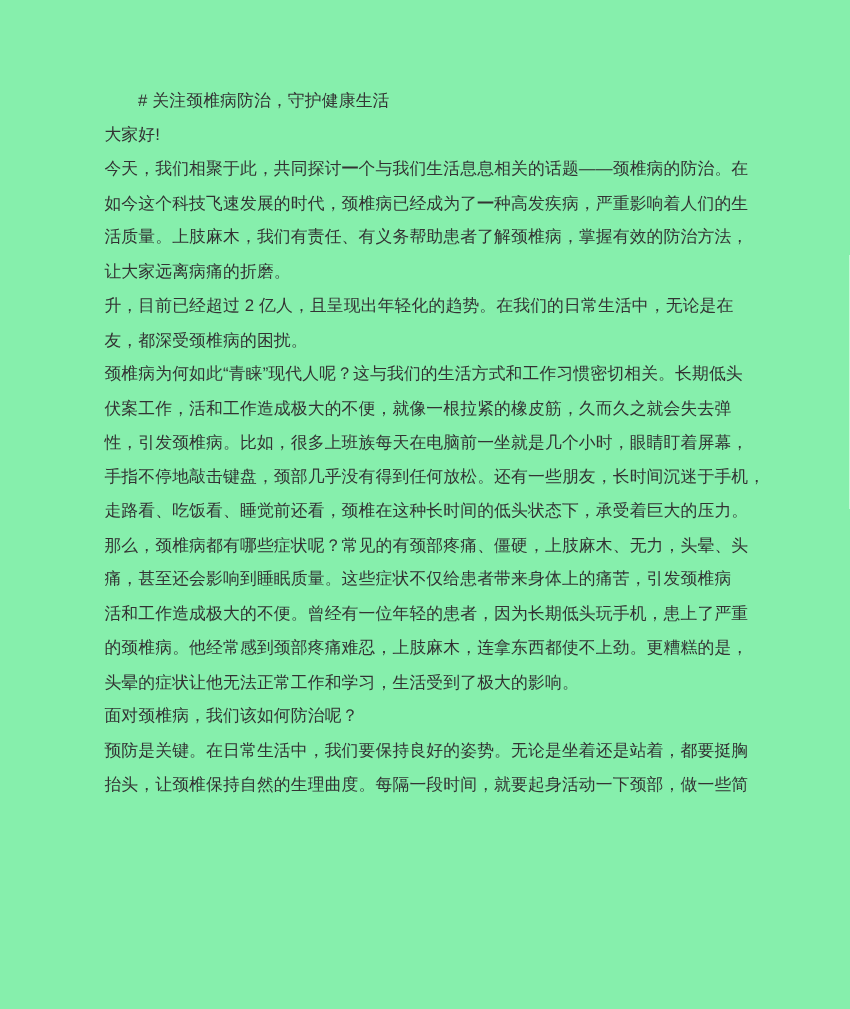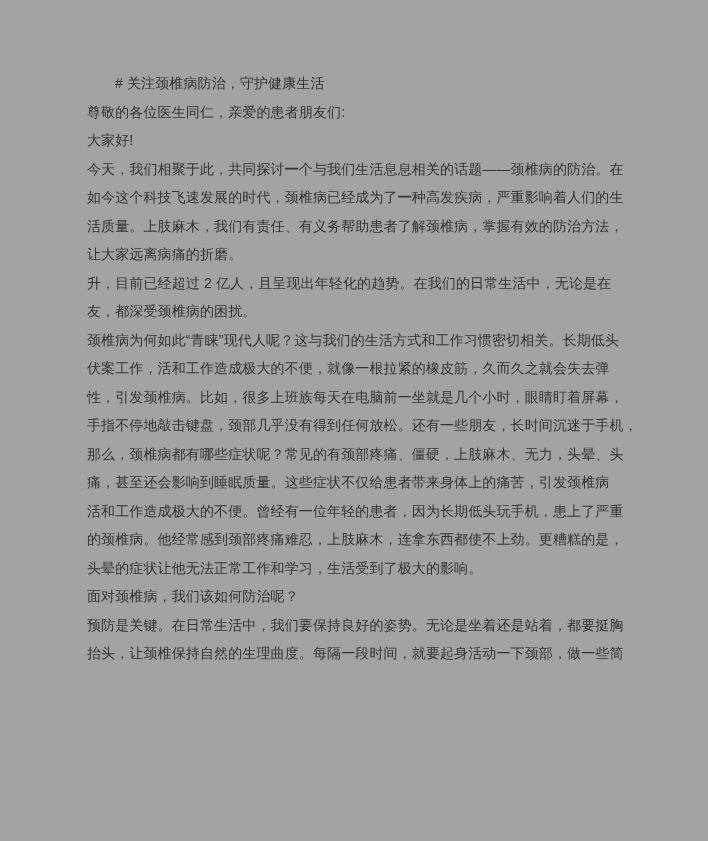--- a/index.html
+++ b/index.html
@@ -4,21 +4,21 @@
 <style>
   html, body {
     margin: 0;
     padding: 0;
     background: #ffffff;
   }
   .page {
     position: relative;
     width: 708px;
     height: 841px;
-    background: #a3a3a3;
+    background: #86efac;
     overflow: hidden;
   }
   .doc {
     position: absolute;
     left: 87px;
     top: 69px;
     width: 537px;
     font-family: "Liberation Sans", "DejaVu Sans", sans-serif;
     font-size: 14px;
     line-height: 28.5px;
@@ -34,32 +34,32 @@
   }
   .seg { font-weight: normal; }
   .seg.bold { font-weight: 700; }
 </style>
 </head>
 <body style="background: rgb(255, 255, 255);">
 
 <div class="page">
   <div class="doc" style="color: rgb(51, 51, 51);">
       <div class="line indent"><span class="seg"># 关注颈椎病防治，守护健康生活</span></div>
-      <div class="line"><span class="seg">尊敬的各位医生同仁，亲爱的患者朋友们:</span></div>
       <div class="line"><span class="seg">大家好!</span></div>
       <div class="line"><span class="seg">今天，我们相聚于此，共同探讨</span><span class="seg bold">一</span><span class="seg">个与我们生活息息相关的话题——颈椎病的防治。在</span></div>
       <div class="line"><span class="seg">如今这个科技飞速发展的时代，颈椎病已经成为了</span><span class="seg bold">一</span><span class="seg">种高发疾病，严重影响着人们的生</span></div>
       <div class="line"><span class="seg">活质量。上肢麻木，我们有责任、有义务帮助患者了解颈椎病，掌握有效的防治方法，</span></div>
       <div class="line"><span class="seg">让大家远离病痛的折磨。</span></div>
       <div class="line"><span class="seg">升，目前已经超过 2 亿人，且呈现出年轻化的趋势。在我们的日常生活中，无论是在</span></div>
       <div class="line"><span class="seg">友，都深受颈椎病的困扰。</span></div>
       <div class="line"><span class="seg">颈椎病为何如此“青睐”现代人呢？这与我们的生活方式和工作习惯密切相关。长期低头</span></div>
       <div class="line"><span class="seg">伏案工作，活和工作造成极大的不便，就像一根拉紧的橡皮筋，久而久之就会失去弹</span></div>
       <div class="line"><span class="seg">性，引发颈椎病。比如，很多上班族每天在电脑前一坐就是几个小时，眼睛盯着屏幕，</span></div>
       <div class="line"><span class="seg">手指不停地敲击键盘，颈部几乎没有得到任何放松。还有一些朋友，长时间沉迷于手机，</span></div>
+      <div class="line"><span class="seg">走路看、吃饭看、睡觉前还看，颈椎在这种长时间的低头状态下，承受着巨大的压力。</span></div>
       <div class="line"><span class="seg">那么，颈椎病都有哪些症状呢？常见的有颈部疼痛、僵硬，上肢麻木、无力，头晕、头</span></div>
       <div class="line"><span class="seg">痛，甚至还会影响到睡眠质量。这些症状不仅给患者带来身体上的痛苦，引发颈椎病</span></div>
       <div class="line"><span class="seg">活和工作造成极大的不便。曾经有一位年轻的患者，因为长期低头玩手机，患上了严重</span></div>
       <div class="line"><span class="seg">的颈椎病。他经常感到颈部疼痛难忍，上肢麻木，连拿东西都使不上劲。更糟糕的是，</span></div>
       <div class="line"><span class="seg">头晕的症状让他无法正常工作和学习，生活受到了极大的影响。</span></div>
       <div class="line"><span class="seg">面对颈椎病，我们该如何防治呢？</span></div>
       <div class="line"><span class="seg">预防是关键。在日常生活中，我们要保持良好的姿势。无论是坐着还是站着，都要挺胸</span></div>
       <div class="line"><span class="seg">抬头，让颈椎保持自然的生理曲度。每隔一段时间，就要起身活动一下颈部，做一些简</span></div>
     </div>
 </div>

